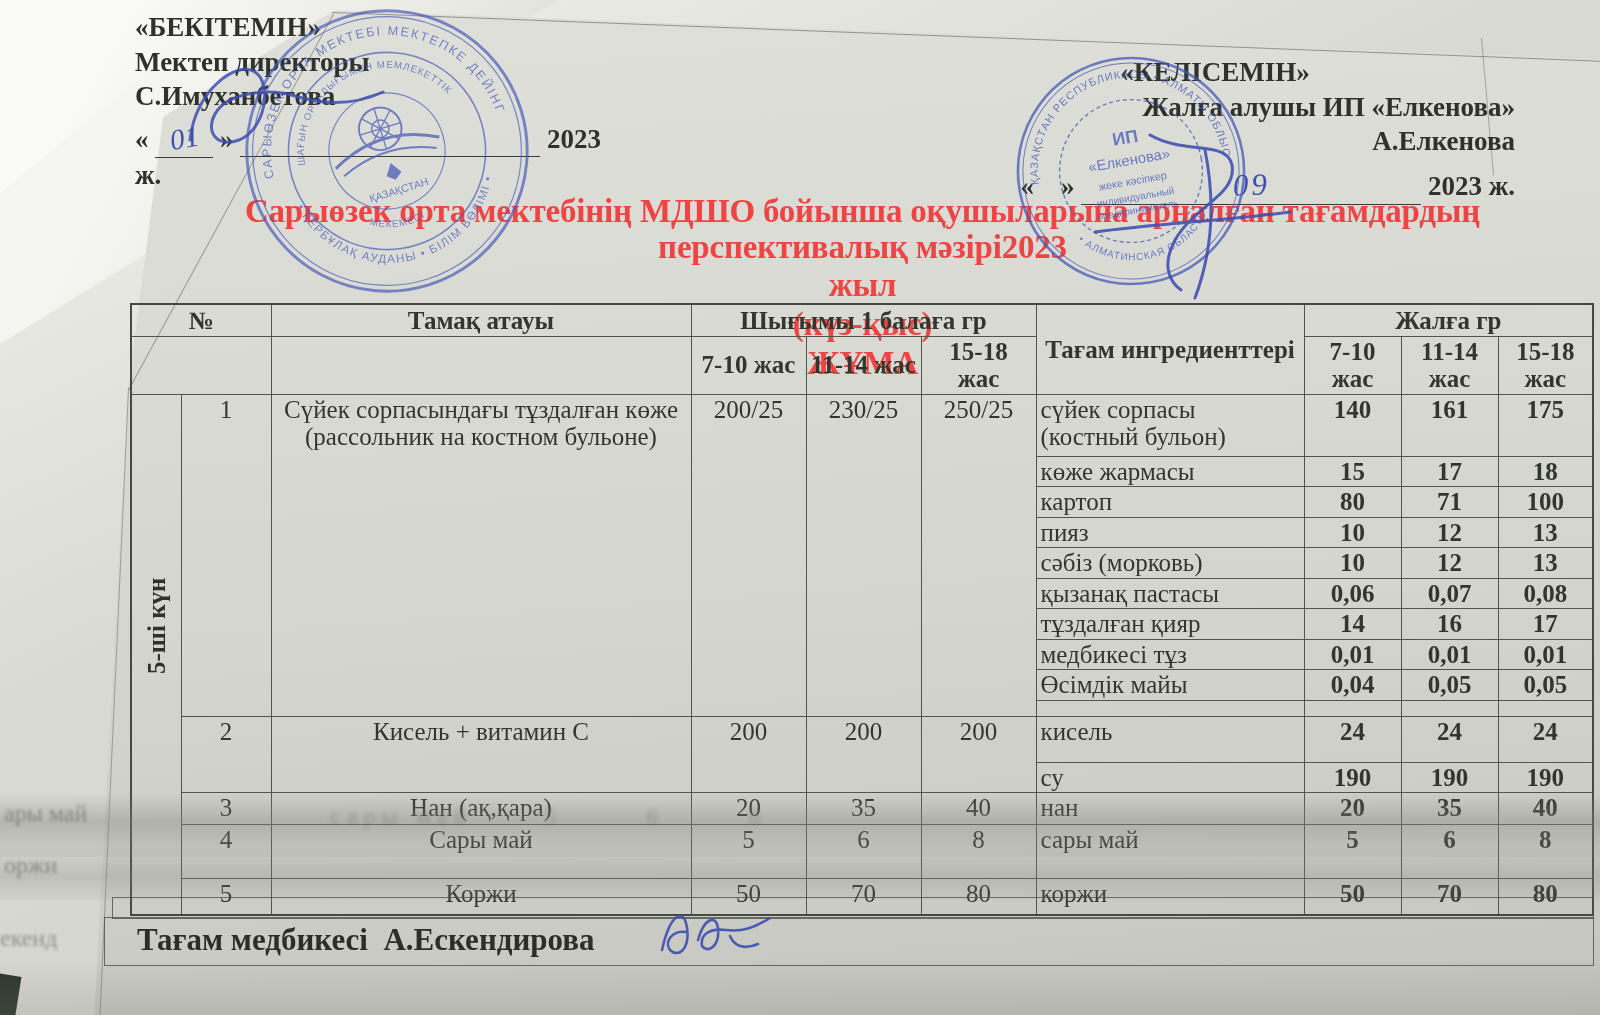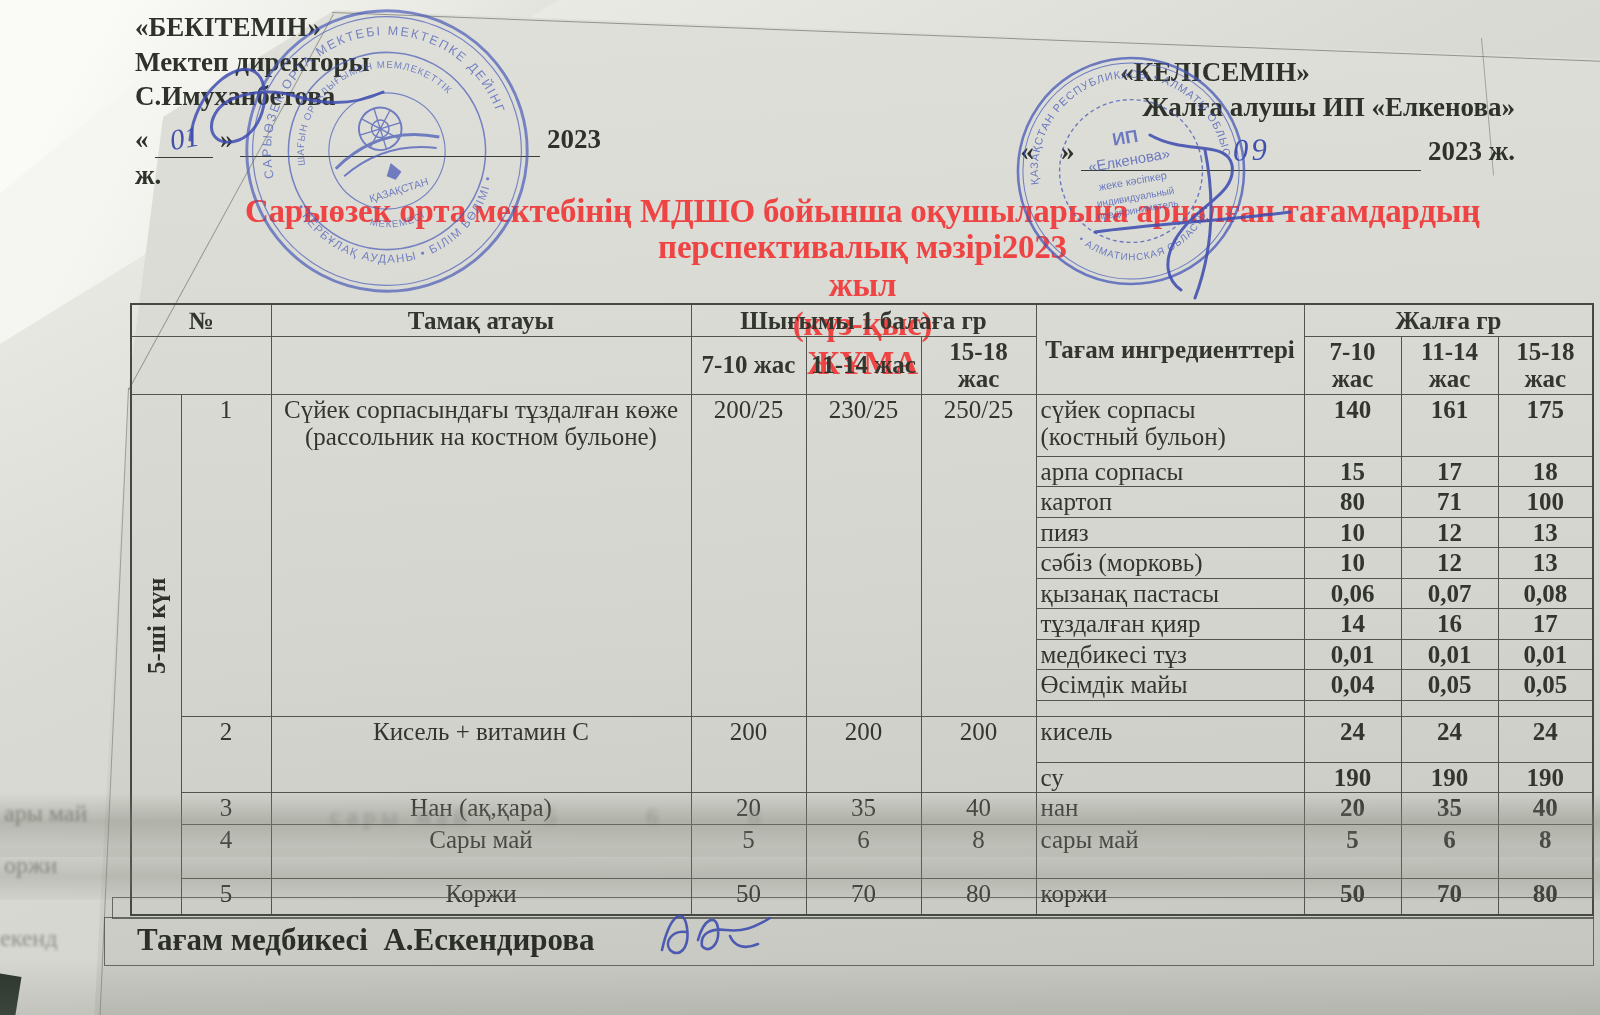--- a/index.html
+++ b/index.html
@@ -107,20 +107,21 @@
     <span class="u u-day"><span class="hand">01</span></span>
     <span>»</span>
     <span class="u u-long">&nbsp;</span>
     <span>2023 ж.</span>
   </div>
 </div>
 
 <div class="appr appr-right">
   <div class="ttl">«КЕЛІСЕМІН»</div>
   <div>Жалға алушы  ИП «Елкенова»</div>
+  <div>А.Елкенова</div>
   <div class="dateline">
     <span>«</span>&nbsp;&nbsp;&nbsp;
     <span>»</span>
     <span class="u u-month"><span class="hand hand-month">09</span></span>
     <span>2023 ж.</span>
   </div>
 </div>
 
 <div class="title">
   <div>Сарыөзек орта мектебінің МДШО бойынша оқушыларына арналған тағамдардың перспективалық мәзірі2023</div>
@@ -191,21 +192,21 @@
         </td>
         <td class="val-cell">
           <div>161</div>
         </td>
         <td class="val-cell">
           <div>175</div>
         </td>
       </tr>
       <tr>
         <td class="ing-cell">
-          <div>арпа сорпасы</div>
+          <div>көже жармасы</div>
         </td>
         <td class="val-cell">
           <div>15</div>
         </td>
         <td class="val-cell">
           <div>17</div>
         </td>
         <td class="val-cell">
           <div>18</div>
         </td>

